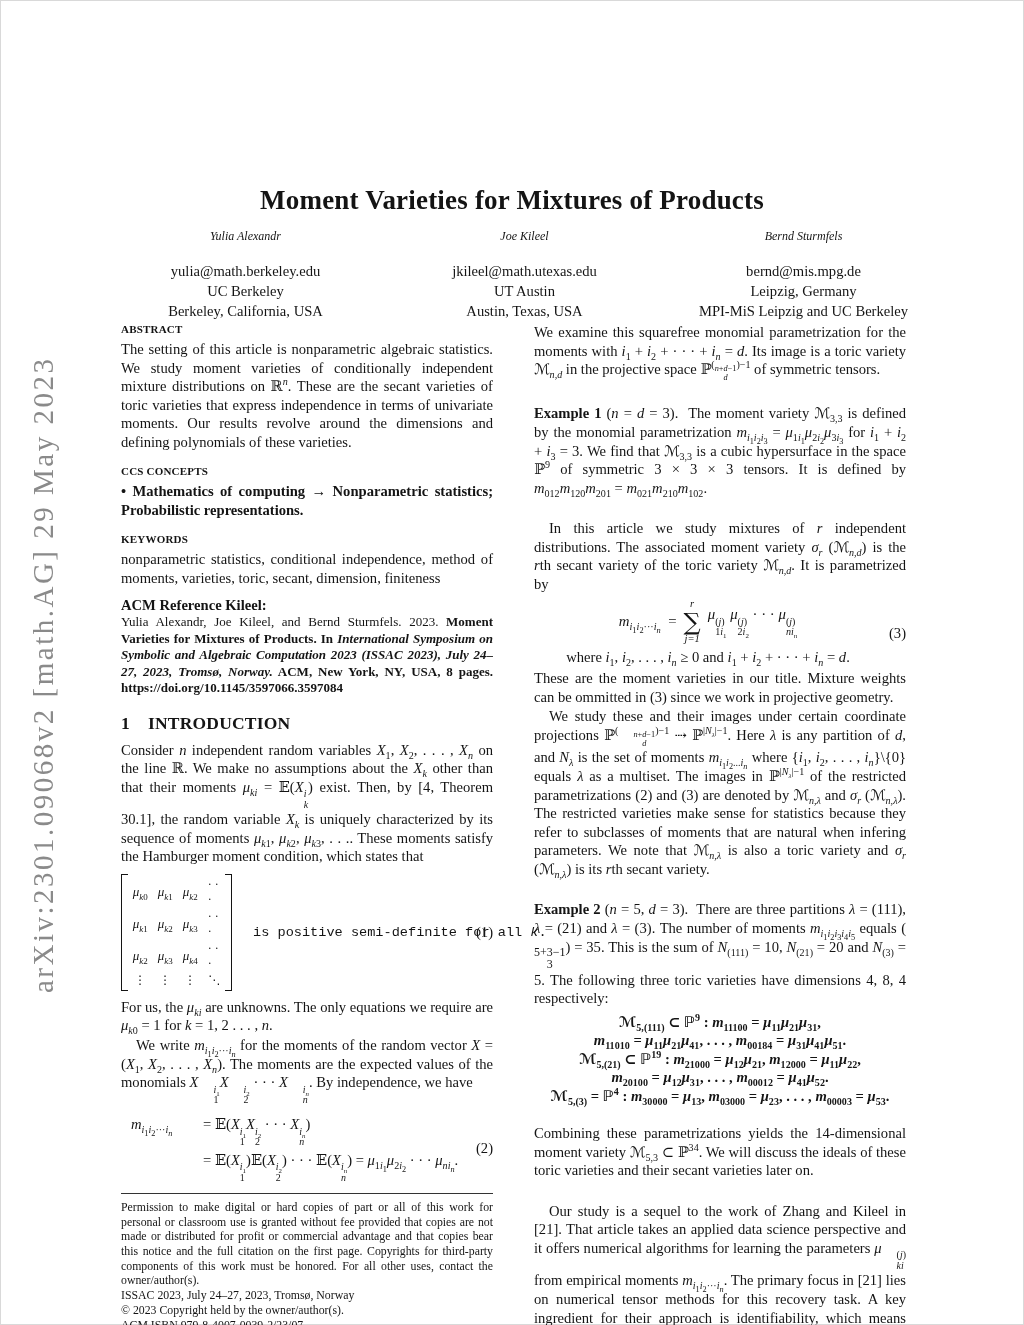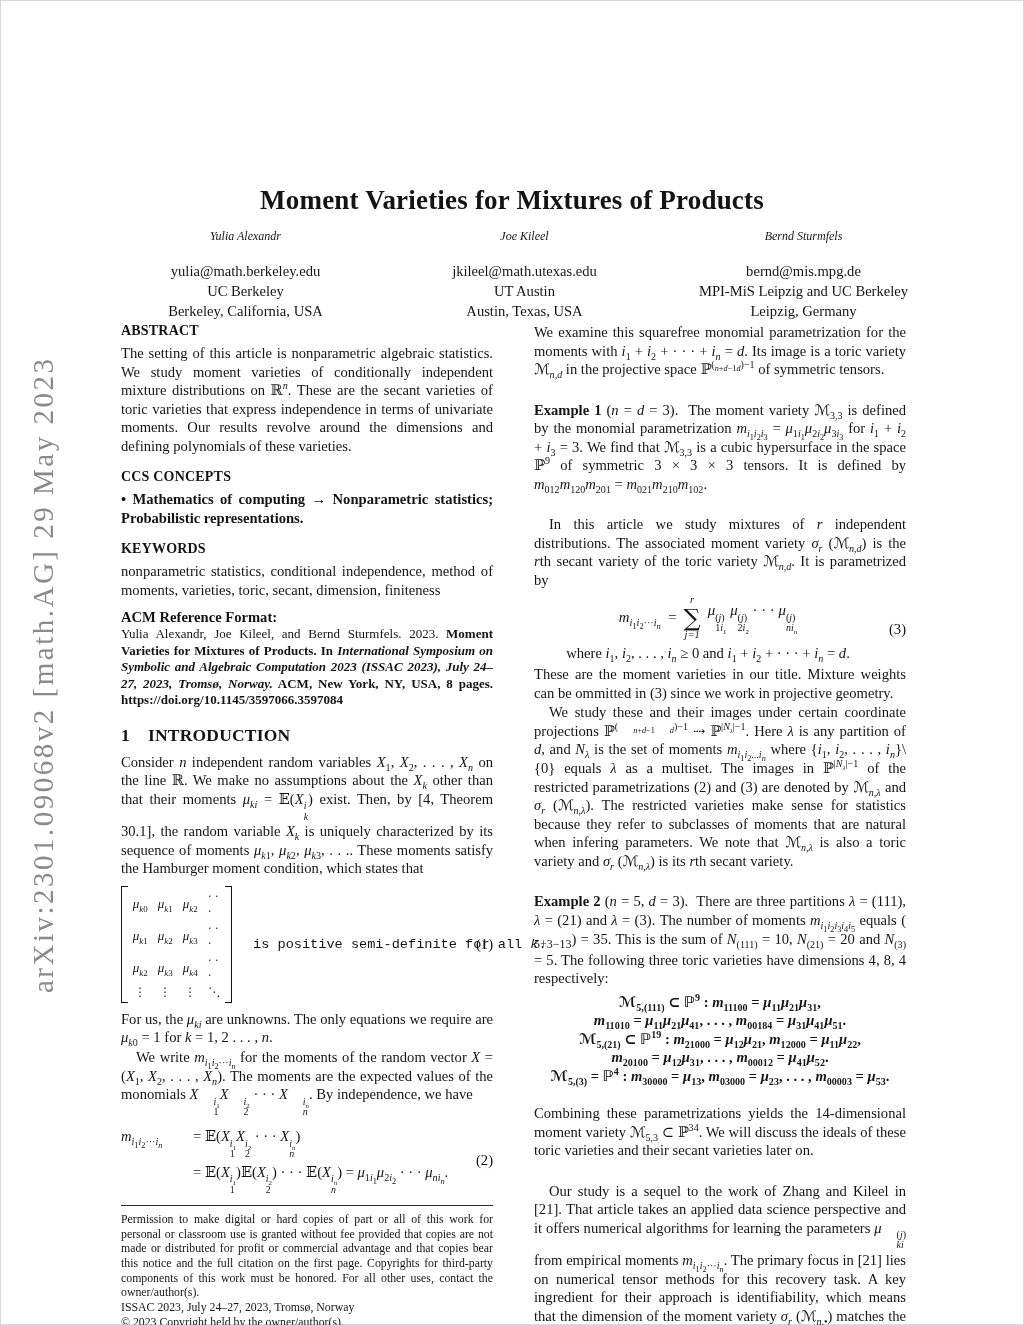--- a/index.html
+++ b/index.html
@@ -13,54 +13,54 @@
   .title{position:absolute;top:184px;left:0;right:0;text-align:center;
          font-size:27px;font-weight:bold;margin:0;letter-spacing:0.2px;}
   .authors{position:absolute;top:228px;left:105px;right:80px;display:flex;}
   .author{flex:1;text-align:center;}
   .aname{font-size:12px;margin-bottom:17px;font-style:italic;}
   .aline{font-size:14.6px;line-height:20px;}
 
   .cols{position:absolute;left:120px;top:322px;width:786px;display:flex;gap:41px;}
   .col{width:372px;box-sizing:border-box;}
 
-  h2{font-size:14px;font-weight:bold;margin:14px 0 5px 0;letter-spacing:0.2px;}
+  h2{font-size:11px;font-weight:bold;margin:14px 0 5px 0;letter-spacing:0.2px;}
   h2.first{margin-top:0;}
   h2.introh{font-size:17.5px;margin:16px 0 7px 0;}
   h2.introh .num{margin-right:18px;}
   .col p{font-size:14.6px;line-height:18.5px;text-align:justify;margin:0 0 1px 0;}
   p.indent{text-indent:15px;}
   p.spacer{margin-top:22px;}
   .acmhead{font-weight:bold;font-size:13px;margin:10px 0 0 0 !important;line-height:17px !important;}
   .acmref{font-size:13px !important;line-height:16.6px !important;}
 
   sub,sup{font-size:69%;line-height:0;}
   sub sub,sub .ss{font-size:82%;}
   .bb{font-family:"DejaVu Serif","DejaVu Sans",serif;}
   .cal{font-family:"DejaVu Serif","DejaVu Sans",serif;font-style:italic;}
   .ss{display:inline-flex;flex-direction:column;align-items:flex-start;vertical-align:-0.55em;
       font-size:68%;line-height:1.05;}
   .ss>span{display:block;}
-  .bcol{display:inline-flex;flex-direction:row;align-items:center;font-size:82%;
+  .bcol{display:inline-flex;flex-direction:column;align-items:center;font-size:82%;
         line-height:1.05;vertical-align:-0.35em;}
   .bcol>span{display:block;}
 
   .eq1{display:flex;align-items:center;gap:21px;margin:8px 0 7px 0;position:relative;padding-right:22px;}
   .eq1 .side{font-size:13.6px;white-space:nowrap;font-family:Liberation Mono, monospace;}
   .eqnum{position:absolute;right:0;top:50%;transform:translateY(-50%);font-size:14.6px;}
   .mtx{display:inline-flex;align-items:stretch;font-size:13px;}
   .mtx .b{width:6px;border:1.5px solid #141414;}
   .mtx .b.l{border-right:0;}
   .mtx .b.r{border-left:0;}
   .mtx .grid{display:grid;grid-template-columns:repeat(4,auto);column-gap:10px;row-gap:2px;
              padding:3px 5px;align-items:center;justify-items:center;}
   .mtx .dots{font-size:12px;}
 
   .eq2{position:relative;margin:7px 0 8px 0;padding-right:24px;font-size:14.6px;}
-  .eq2 .row{display:flex;line-height:24px;}
+  .eq2 .row{display:flex;margin-left:10px;line-height:24px;}
   .eq2 .lhs{min-width:72px;}
 
   .eq3{position:relative;margin:6px 0 0 0;padding-right:24px;}
   .eq3 .main{display:flex;align-items:center;justify-content:center;font-size:14.8px;gap:5px;}
   .sum{display:inline-flex;flex-direction:column;align-items:center;line-height:1;margin:0 2px;}
   .sum .sig{font-size:24px;font-family:"DejaVu Serif","DejaVu Sans",serif;}
   .sum .lim{font-size:10.5px;font-style:italic;}
   .whereline{text-align:center;font-size:14.6px;margin:3px 0 2px 0;line-height:20px;}
 
   .disp{text-align:center !important;font-size:14.6px;line-height:21px;margin:0 !important;}
@@ -88,38 +88,38 @@
     </div>
     <div class="author">
       <div class="aname">Joe Kileel</div>
       <div class="aline">jkileel@math.utexas.edu</div>
       <div class="aline">UT Austin</div>
       <div class="aline">Austin, Texas, USA</div>
     </div>
     <div class="author">
       <div class="aname">Bernd Sturmfels</div>
       <div class="aline">bernd@mis.mpg.de</div>
+      <div class="aline">Leipzig, Germany</div>
       <div class="aline">MPI-MiS Leipzig and UC Berkeley</div>
-      <div class="aline">Leipzig, Germany</div>
     </div>
   </div>
 
   <div class="cols">
 
     <div class="col">
       <h2 class="first">ABSTRACT</h2>
       <p>The setting of this article is nonparametric algebraic statistics. We study moment varieties of conditionally independent mixture distributions on <span class="bb">ℝ</span><sup><i>n</i></sup>. These are the secant varieties of toric varieties that express independence in terms of univariate moments. Our results revolve around the dimensions and defining polynomials of these varieties.</p>
 
       <h2>CCS CONCEPTS</h2>
       <p><b>• Mathematics of computing → Nonparametric statistics; Probabilistic representations.</b></p>
 
       <h2>KEYWORDS</h2>
       <p>nonparametric statistics, conditional independence, method of moments, varieties, toric, secant, dimension, finiteness</p>
 
-      <p class="acmhead">ACM Reference Format:</p>
+      <p class="acmhead">ACM Reference Kileel:</p>
       <p class="acmref">Yulia Alexandr, Joe Kileel, and Bernd Sturmfels. 2023. <b>Moment Varieties for Mixtures of Products. In <i>International Symposium on Symbolic and Algebraic Computation 2023 (ISSAC 2023), July 24–27, 2023, Tromsø, Norway.</i> ACM, New York, NY, USA, 8 pages. https://doi.org/10.1145/3597066.3597084</b></p>
 
       <h2 class="introh"><span class="num">1</span><span>INTRODUCTION</span></h2>
 
       <p>Consider <i>n</i> independent random variables <i>X</i><sub>1</sub>, <i>X</i><sub>2</sub>, . . . , <i>X<sub>n</sub></i> on the line <span class="bb">ℝ</span>. We make no assumptions about the <i>X<sub>k</sub></i> other than that their moments <i>μ<sub>ki</sub></i> = <span class="bb">𝔼</span>(<i>X</i><span class="ss">
             <span><i>i</i></span>
             <span><i>k</i></span>
           </span>) exist. Then, by [4, Theorem 30.1], the random variable <i>X<sub>k</sub></i> is uniquely characterized by its sequence of moments <i>μ</i><sub><i>k</i>1</sub>, <i>μ</i><sub><i>k</i>2</sub>, <i>μ</i><sub><i>k</i>3</sub>, . . .. These moments satisfy the Hamburger moment condition, which states that</p>
 
       <div class="eq1">

